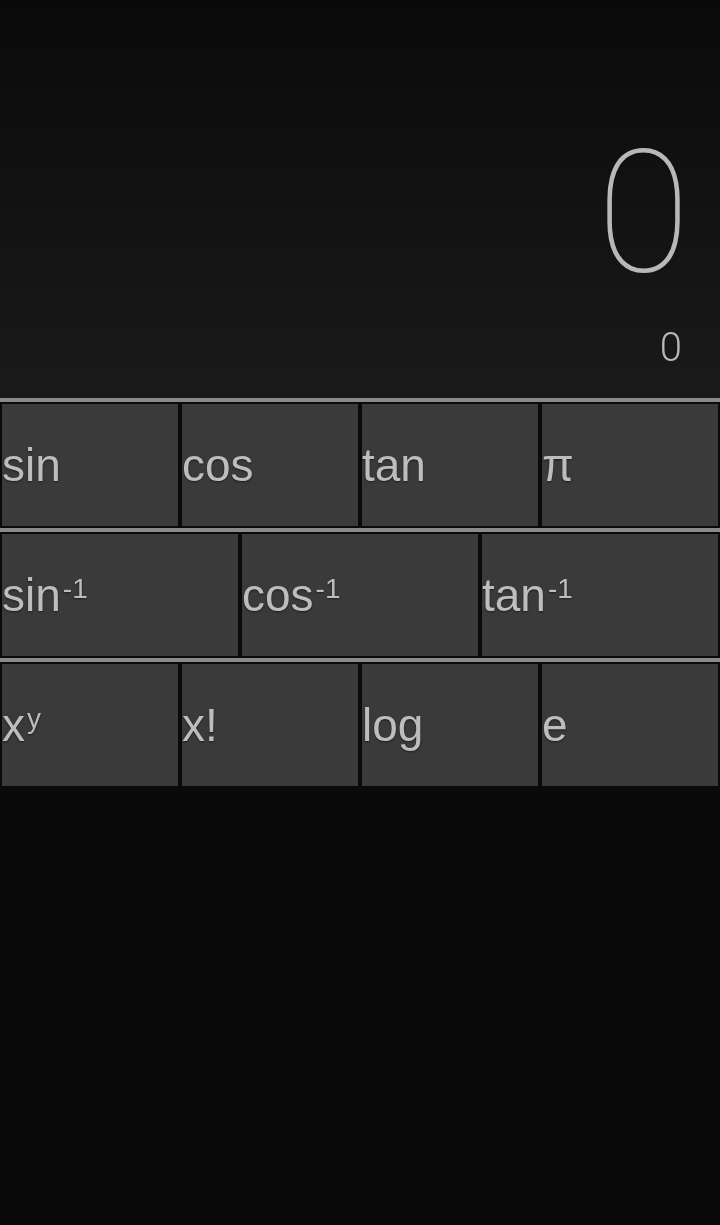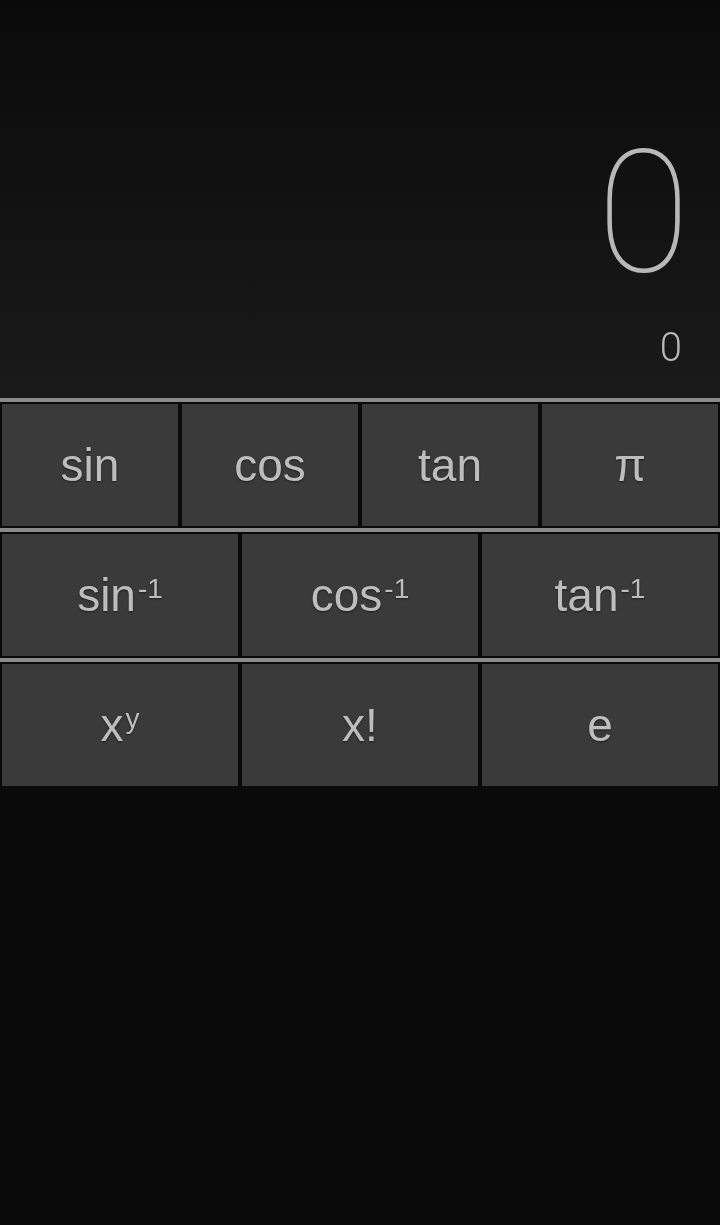--- a/index.html
+++ b/index.html
@@ -48,21 +48,21 @@
       width: 100%;
       height: 130px;
       border-top: 4px solid #8a8a8a;
     }
     .key {
       flex: 1;
       background: #3a3a3a;
       border: 2px solid #0a0a0a;
       display: flex;
       align-items: center;
-      justify-content: center;
+      justify-content: flex-start;
       color: #bdbdbd;
       font-size: 46px;
       font-weight: 300;
       cursor: pointer;
       text-shadow: 0 1px 2px rgba(0,0,0,0.5);
     }
     .key sup {
       font-size: 28px;
       vertical-align: super;
       position: relative;
@@ -114,18 +114,21 @@
   </div>
   <div class="keypad-row">
     <button class="key">
         <span>x</span>
         <sup>y</sup>
       </button>
     <button class="key">
         <span>x!</span>
       </button>
     <button class="key">
+        <span>log</span>
+      </button>
+    <button class="key">
         <span>e</span>
       </button>
   </div>
 </div>
 
 <div class="lower-area"></div>
 
 </body></html>

